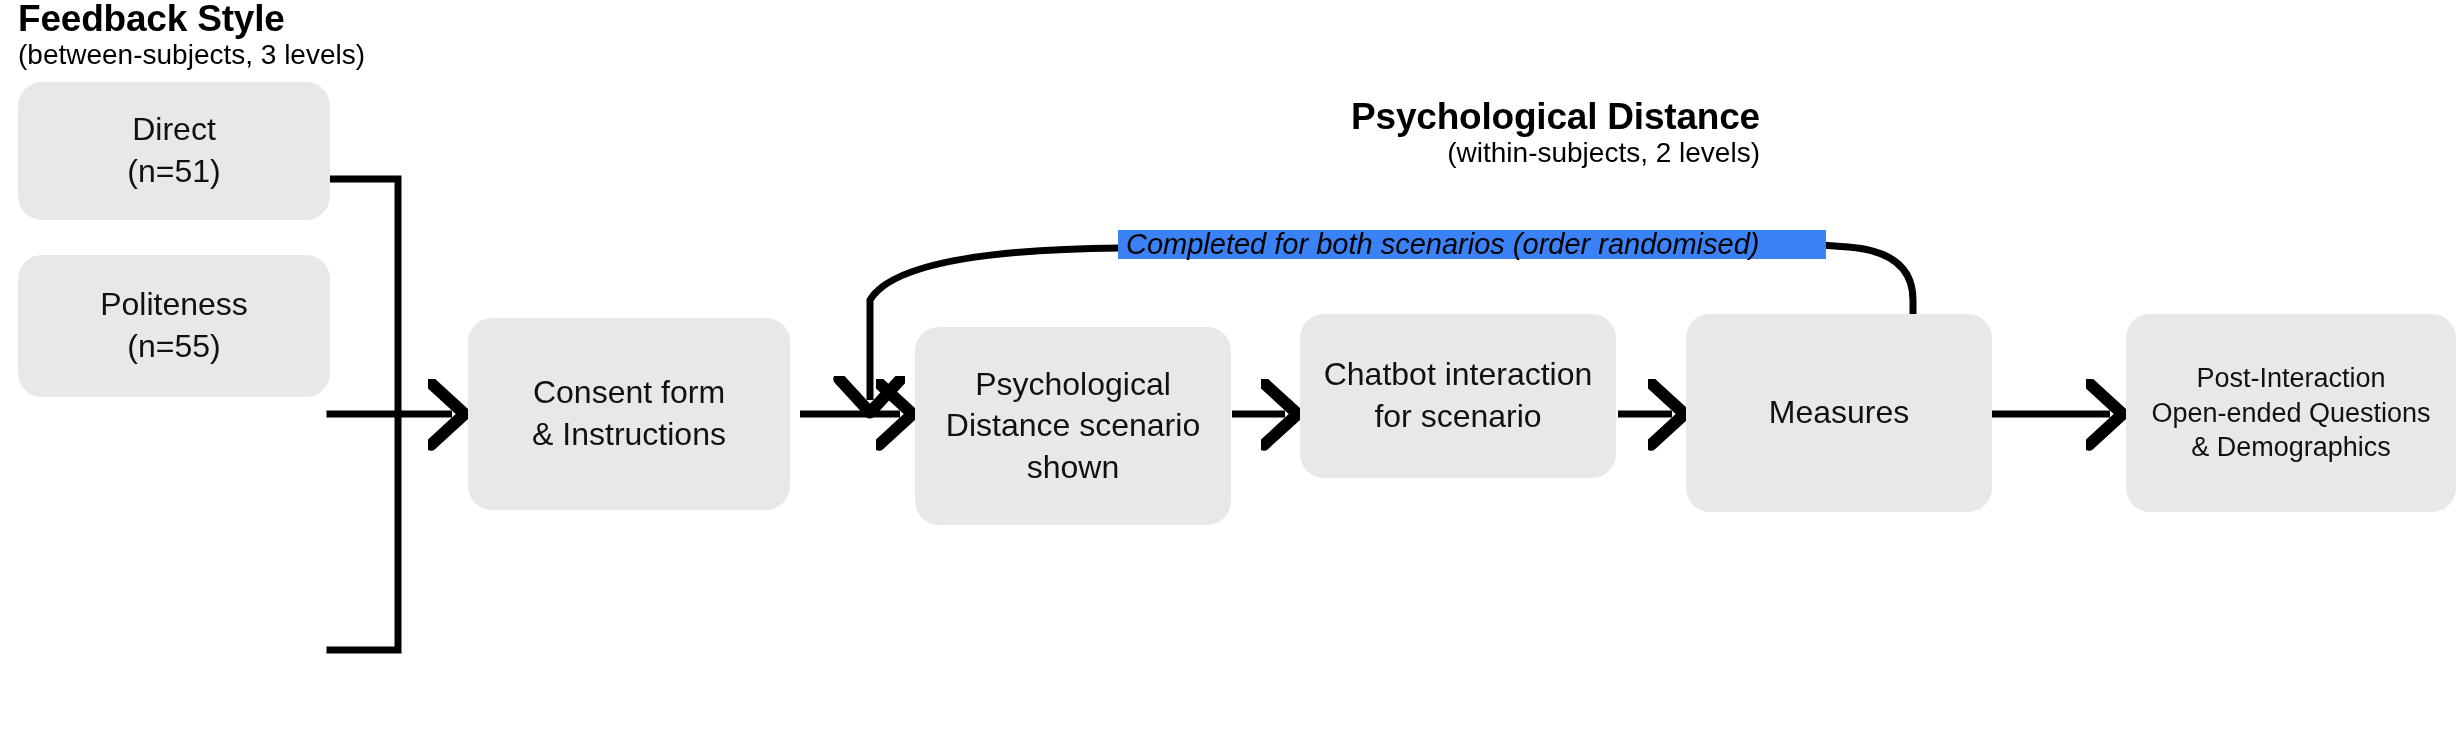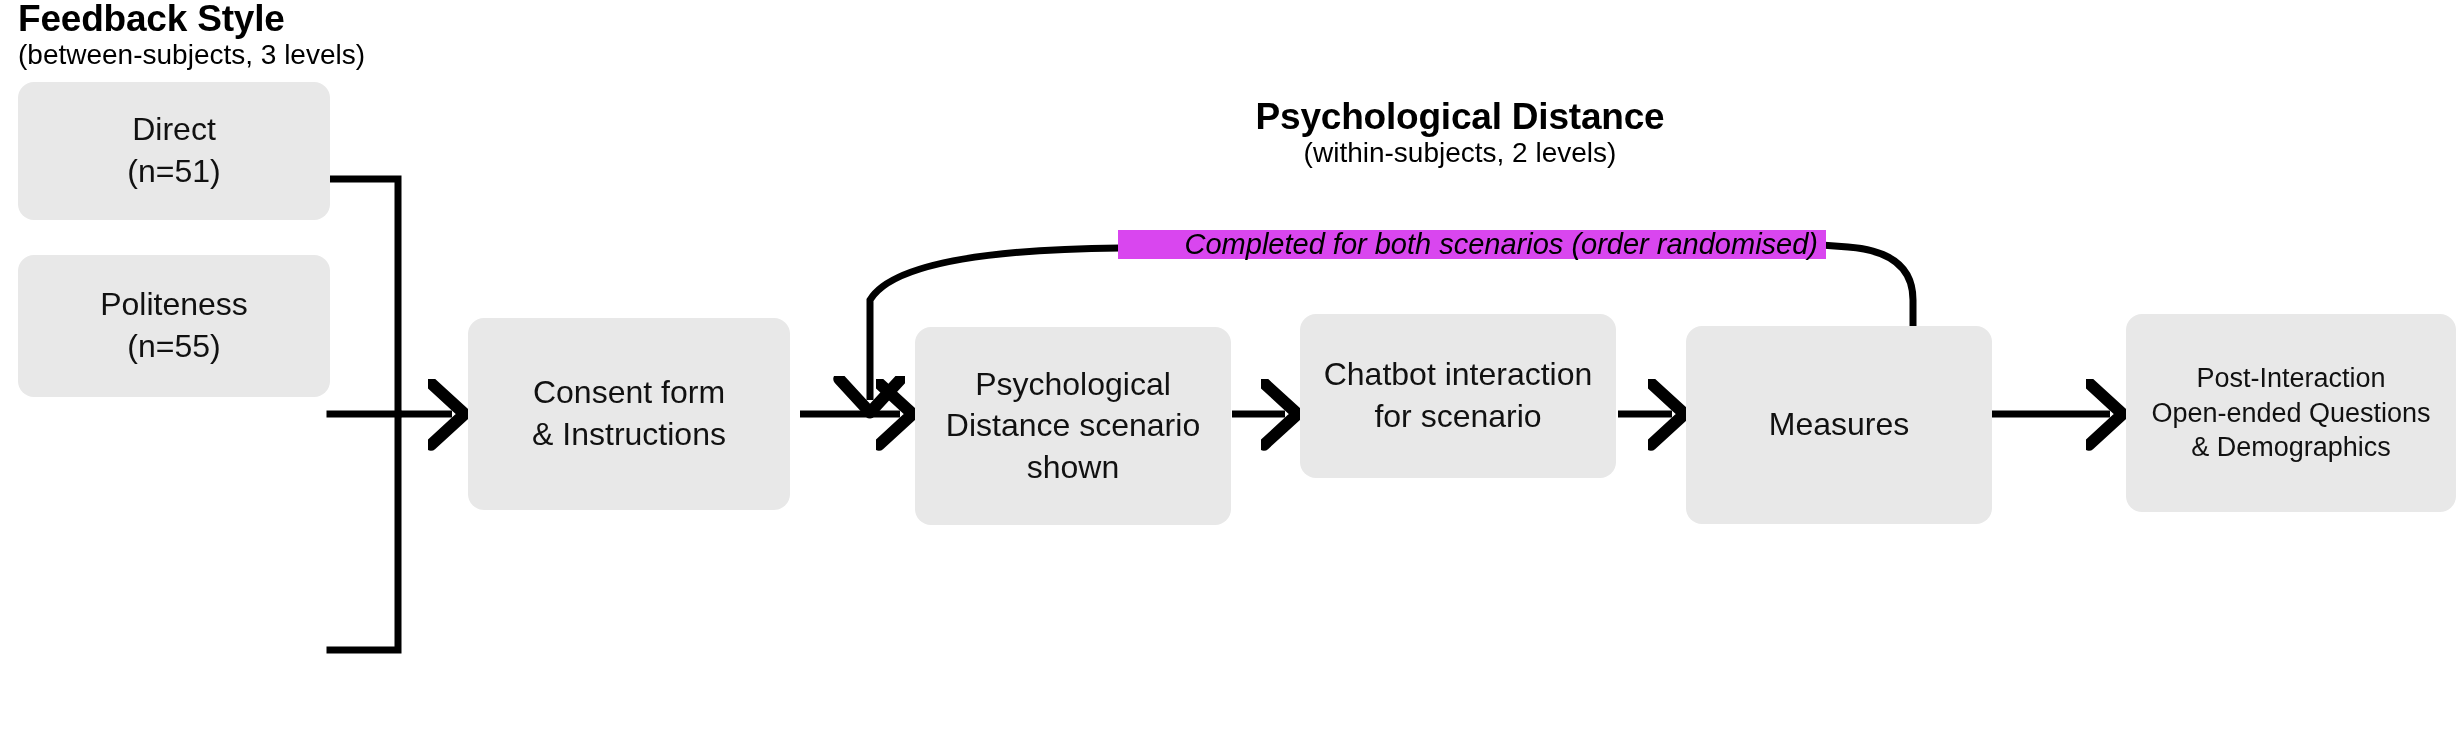--- a/index.html
+++ b/index.html
@@ -16,39 +16,39 @@
     width: 2462px;
     height: 743px;
     background: #ffffff;
     overflow: hidden;
   }
   
   .group-heading {
     position: absolute;
     text-align: left;
   }
-  .group-heading.centered { text-align: center; }
+  .group-heading.centered { text-align: right; }
   .group-title {
     font-size: 37px;
     font-weight: bold;
     line-height: 1.12;
     white-space: nowrap;
     letter-spacing: -0.2px;
   }
   .group-sub {
     font-size: 28px;
     font-weight: normal;
     line-height: 1.15;
     white-space: nowrap;
   }
   
   .node {
     position: absolute;
     background: #e8e8e8;
-    border-radius: 16px;
+    border-radius: 24px;
     display: flex;
     align-items: center;
     justify-content: center;
     box-sizing: border-box;
     padding: 6px 10px;
   }
   .node-label {
     font-size: 32px;
     line-height: 1.30;
     text-align: center;
@@ -67,22 +67,22 @@
     width: 2462px;
     height: 743px;
     pointer-events: none;
   }
   
   .loop-caption {
     position: absolute;
     font-size: 29px;
     font-style: italic;
     white-space: nowrap;
-    text-align: right;
-    background: #d946ef;
+    text-align: left;
+    background: #3b82f6;
     padding: 0 8px;
     line-height: 1;
   }
 </style>
 </head>
 <body>
 
 <div id="canvas">
 
   <div class="group-heading" style="left:18px; top:-2px;">
@@ -150,21 +150,21 @@
     <div class="node-label">Psychological
 Distance scenario
 shown</div>
   </div>
 
   <div class="node" style="left:1300px; top:314px; width:316px; height:164px;">
     <div class="node-label">Chatbot interaction
 for scenario</div>
   </div>
 
-  <div class="node" style="left:1686px; top:326px; width:306px; height:198px;">
+  <div class="node" style="left:1686px; top:314px; width:306px; height:198px;">
     <div class="node-label">Measures</div>
   </div>
 
   <div class="node" style="left:2126px; top:314px; width:330px; height:198px;">
     <div class="node-label small">Post-Interaction
 Open-ended Questions
 &amp; Demographics</div>
   </div>
 
   <div class="loop-caption" style="left:1118px; top:230px; width:692px;">Completed for both scenarios (order randomised)</div>

